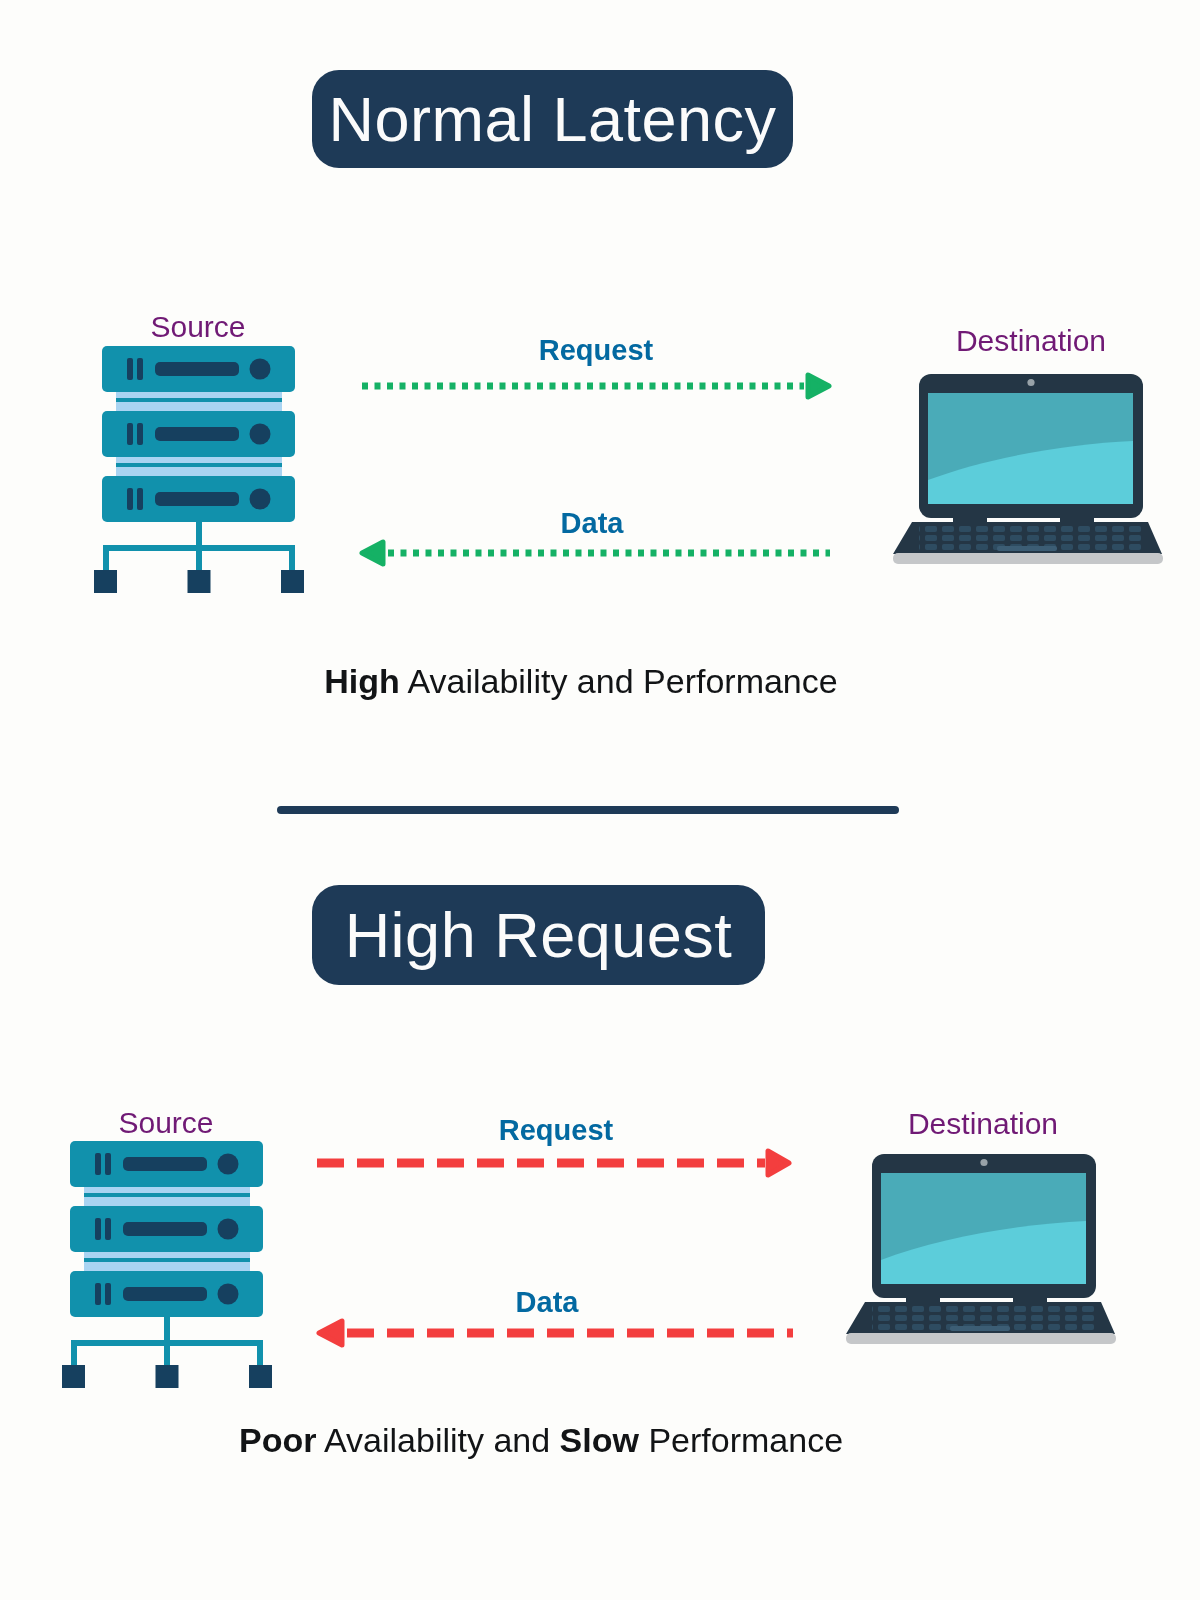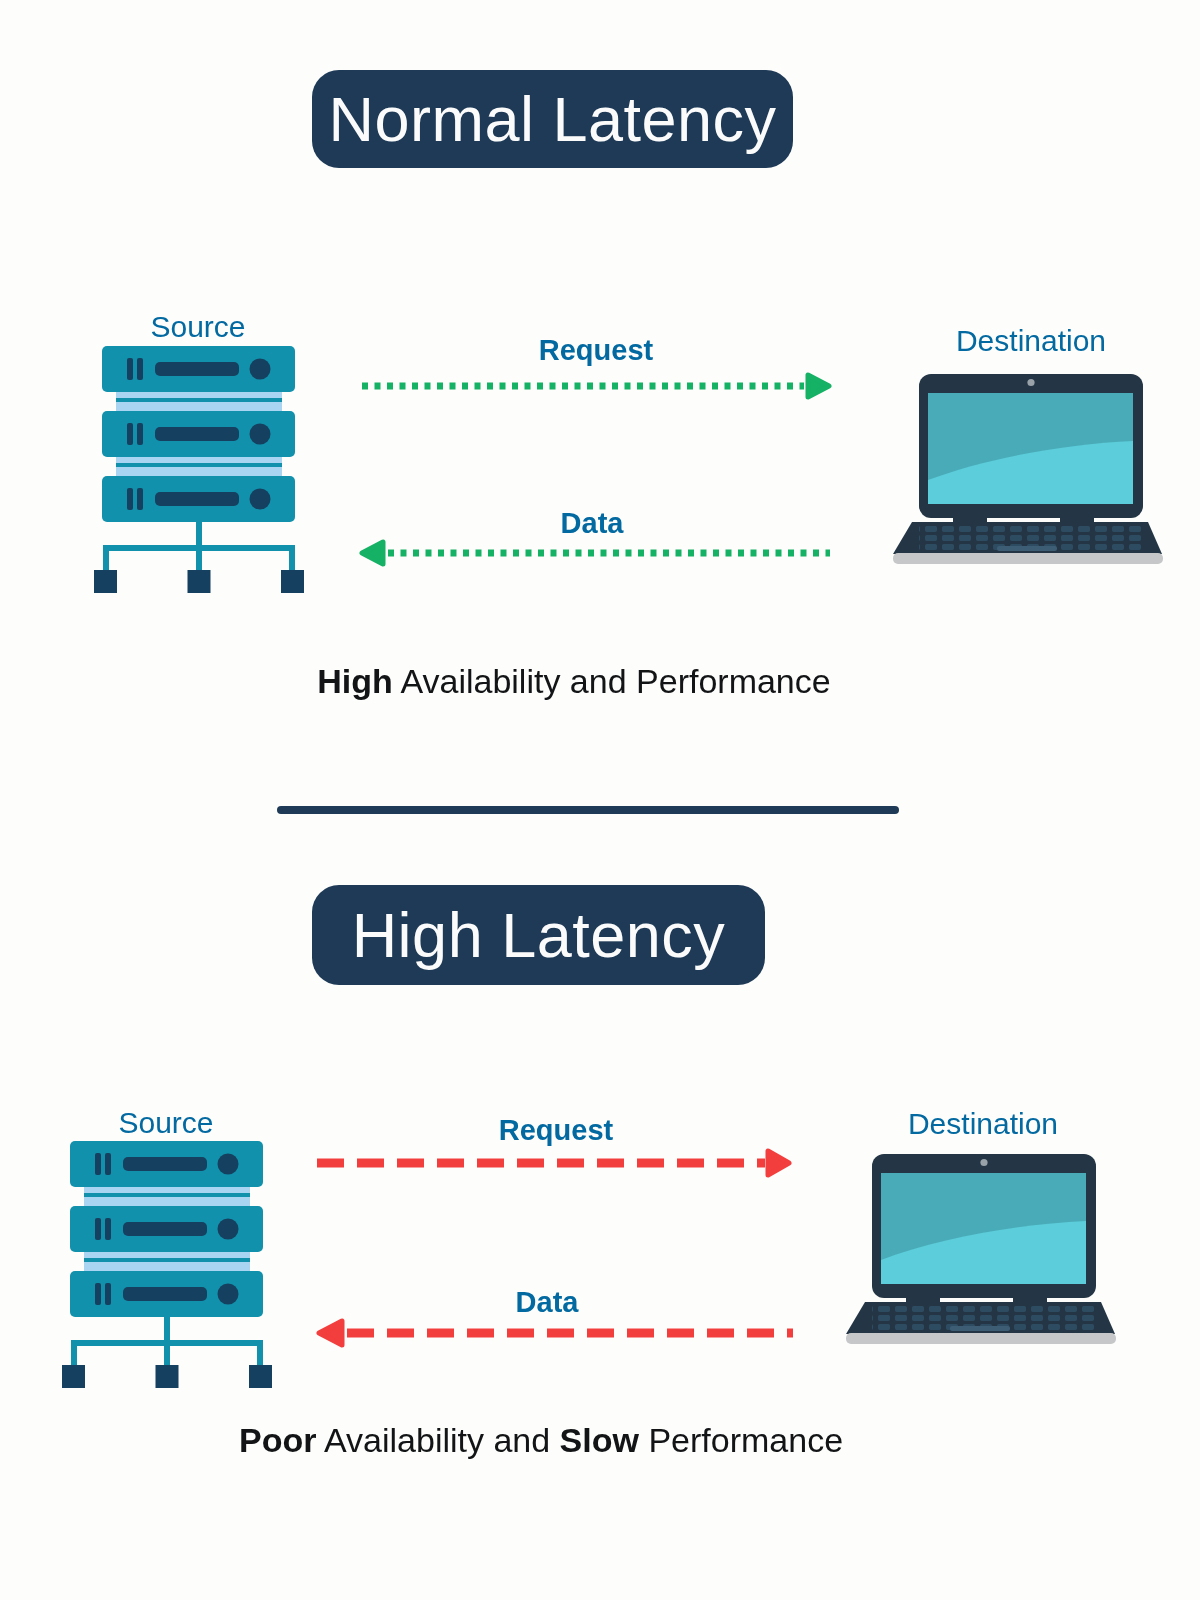--- a/index.html
+++ b/index.html
@@ -6,21 +6,21 @@
   .canvas{position:relative;width:1200px;height:1600px;background:var(--bg,#fdfdfb);
           font-family:"Liberation Sans",sans-serif;color:var(--text,#141618);overflow:hidden;}
   .panel{position:absolute;left:0;width:1200px;}
   #sec-0{top:0;height:810px;}
   #sec-1{top:810px;height:790px;}
   .badge{position:absolute;display:flex;align-items:center;justify-content:center;
          background:var(--navy,#1e3a57);color:#fbfbfb;border-radius:27px;
          font-size:63px;font-weight:400;letter-spacing:0.5px;}
   #sec-0 .badge{left:312px;top:70px;width:481px;height:98px;}
   #sec-1 .badge{left:312px;top:75px;width:453px;height:100px;}
-  .node-label{position:absolute;width:300px;text-align:center;font-size:30px;color:#0369a1;}
+  .node-label{position:absolute;width:300px;text-align:center;font-size:30px;color:#701a75;}
   #sec-0 .src-label{left:48px;top:310px;}
   #sec-0 .dst-label{left:881px;top:324px;}
   #sec-1 .src-label{left:16px;top:296px;}
   #sec-1 .dst-label{left:833px;top:297px;}
   .arrow-label{position:absolute;width:300px;text-align:center;font-size:29px;font-weight:700;color:#0369a1;}
   #sec-0 .req-label{left:446px;top:334px;}
   #sec-0 .data-label{left:442px;top:507px;}
   #sec-1 .req-label{left:406px;top:304px;}
   #sec-1 .data-label{left:397px;top:476px;}
   .arrow{position:absolute;overflow:visible;}
@@ -32,21 +32,21 @@
   .dashed line{stroke-dasharray:27 13;stroke-width:9;}
   .arrow polygon{stroke-width:5;stroke-linejoin:round;}
   .server{position:absolute;}
   #sec-0 .server{left:94px;top:346px;}
   #sec-1 .server{left:62px;top:331px;}
   .laptop{position:absolute;}
   #sec-0 .laptop{left:891px;top:364px;}
   #sec-1 .laptop{left:844px;top:334px;}
   .caption{position:absolute;width:700px;text-align:center;font-size:34px;color:#121416;}
   .caption b{font-weight:700;}
-  #sec-0 .caption{left:224px;top:662px;}
+  #sec-0 .caption{left:231px;top:662px;}
   #sec-1 .caption{left:191px;top:611px;}
   .divider{position:absolute;left:277px;top:806px;width:622px;height:8px;
            background:var(--navy,#1e3a57);border-radius:4px;}
   .f-teal{fill:var(--teal);} .f-detail{fill:var(--detail);} .f-lblue{fill:var(--lightblue);}
   .f-frame{fill:var(--frame);} .f-key{fill:var(--key);} .f-keylight{fill:var(--keylight);}
   .f-screen{fill:var(--screen);} .f-screenlight{fill:var(--screenlight);}
   .f-gray{fill:var(--graybase);} .f-cam{fill:var(--camera);}
 </style>
 </head>
 <body>
@@ -124,21 +124,21 @@
     </svg>
 
     <div class="caption"><b>High</b><span> Availability and Performance</span><b></b><span></span></div>
 
     <div class="divider"></div>
   </section>
 
   <section class="panel" id="sec-1">
 
     <div class="badge">
-      <span>High Latency</span>
+      <span>High Request</span>
     </div>
 
     <div class="node-label src-label">Source</div>
 
     <svg class="server" width="210" height="250" viewBox="0 0 210 250">
       <rect class="f-lblue" x="22" y="46" width="166" height="19"></rect>
       <rect class="f-teal" x="22" y="52" width="166" height="4"></rect>
       <rect class="f-lblue" x="22" y="111" width="166" height="19"></rect>
       <rect class="f-teal" x="22" y="117" width="166" height="4"></rect>
       <use href="#srv-unit" y="0"></use>

